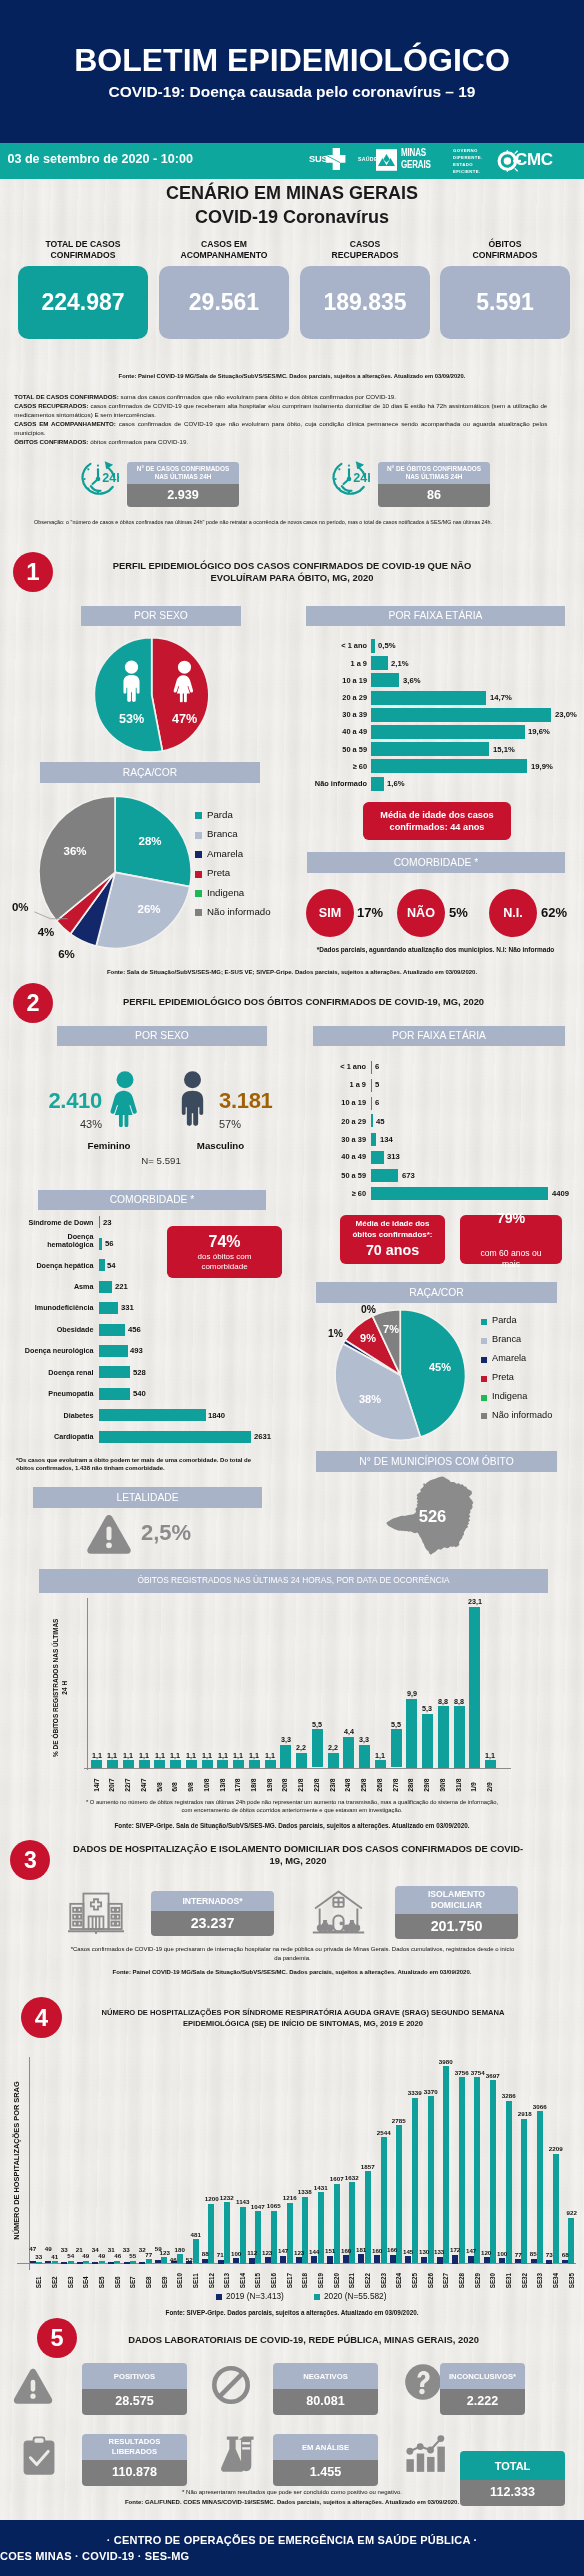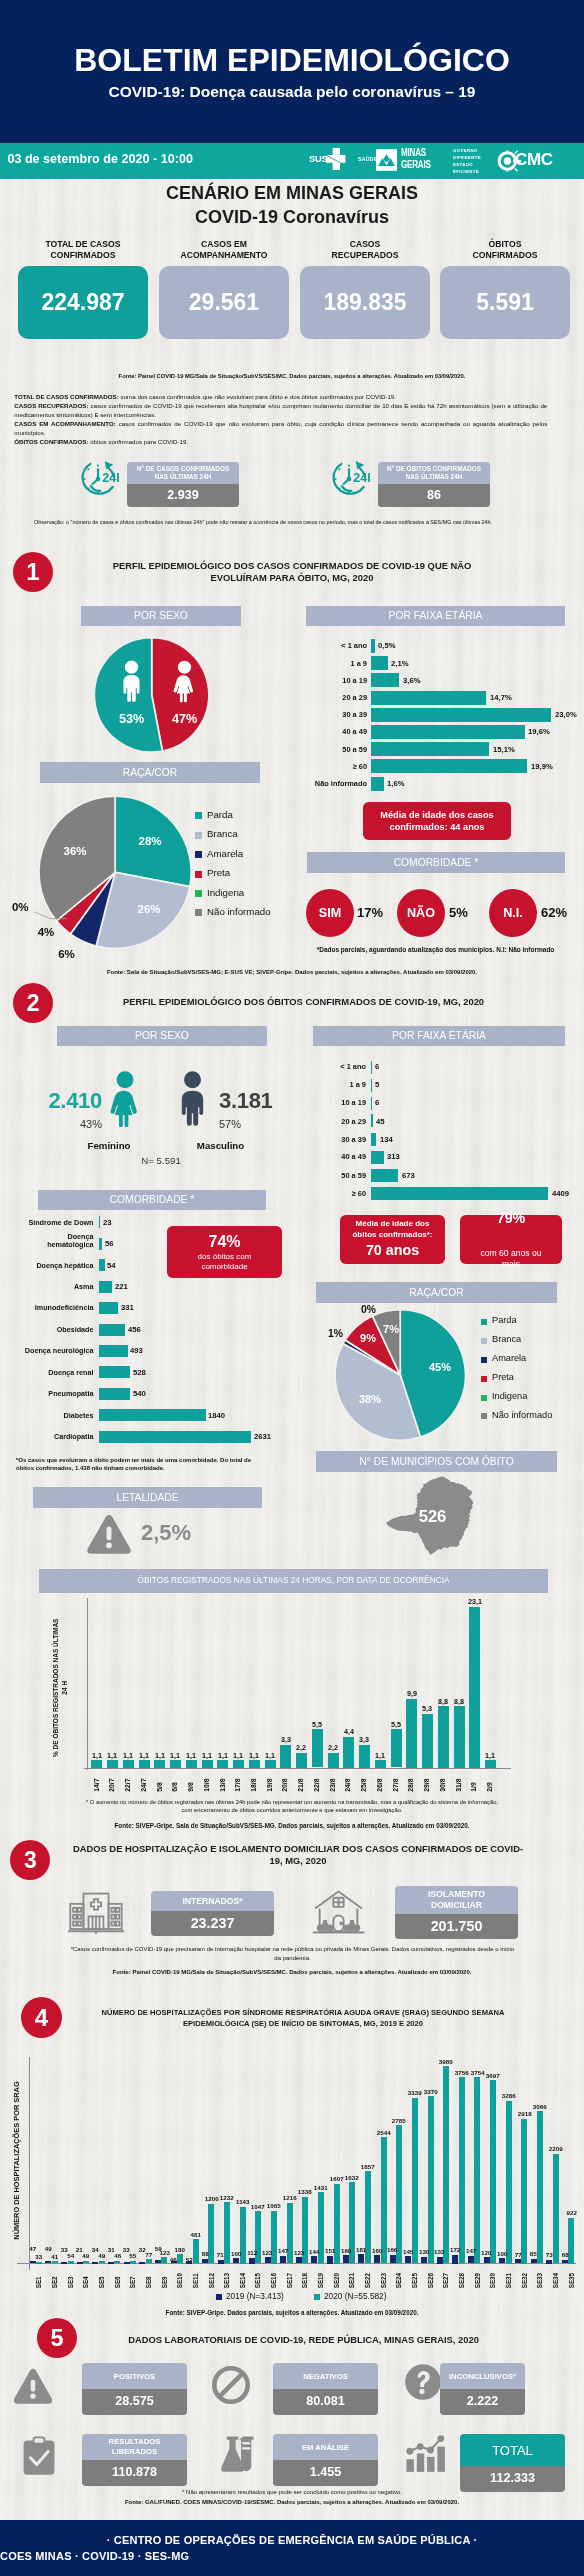--- a/index.html
+++ b/index.html
@@ -272,21 +272,21 @@
   <circle cx="40" cy="16" r="15.5" fill="#0fa09b"></circle>
   <path d="M40 36 c-11 0 -17 4 -19.5 13.5 l-6.8 23.5 c-1.4 4.8 5.6 7.2 7.2 2.5 l4.6 -13.4 l1.7 .6 l-5.8 17.6 l7.6 0 l0 18.5 c0 4.7 7 4.7 7 0 l0 -18.5 l3.1 0 l0 18.5 c0 4.7 7 4.7 7 0 l0 -18.5 l7.6 0 l-5.8 -17.6 l1.7 -.6 l4.6 13.4 c1.6 4.7 8.6 2.3 7.2 -2.5 l-6.8 -23.5 c-2.5 -9.5 -8.5 -13.5 -19.5 -13.5 z" fill="#0fa09b"></path>
 </svg>
 <svg class="lay" style="left:172px;top:1071px;" width="41" height="57" viewBox="0 0 74 104">
   <circle cx="37" cy="16" r="15.5" fill="#3b4a5c"></circle>
   <path d="M37 36 c-12.5 0 -19.5 5.5 -19.5 16.5 l0 24.5 c0 4.2 7 4.2 7 0 l0 -11 l2.2 0 l0 30 c0 5.5 9 5.5 9 0 l0 -19 l2.6 0 l0 19 c0 5.5 9 5.5 9 0 l0 -30 l2.2 0 l0 11 c0 4.2 7 4.2 7 0 l0 -24.5 c0 -11 -7 -16.5 -19.5 -16.5 z" fill="#3b4a5c"></path>
 </svg>
 <div class="lay" style="left:29px;top:1088px;width:73px;text-align:right;font-size:22px;font-weight:bold;color:#18a79b;letter-spacing:-0.3px;">2.410</div>
 <div class="lay" style="left:29px;top:1118px;width:73px;text-align:right;font-size:11px;color:#333;">43%</div>
 <div class="lay" style="left:63px;top:1140px;width:92px;text-align:center;font-size:9.7px;font-weight:bold;color:#111;">Feminino</div>
-<div class="lay" style="left:219px;top:1088px;width:74px;text-align:left;font-size:22px;font-weight:bold;color:#404040;letter-spacing:-0.3px;">3.181</div>
+<div class="lay" style="left:219px;top:1088px;width:74px;text-align:left;font-size:22px;font-weight:bold;color:#a16207;letter-spacing:-0.3px;">3.181</div>
 <div class="lay" style="left:219px;top:1118px;width:52px;text-align:left;font-size:11px;color:#333;">57%</div>
 <div class="lay" style="left:172px;top:1140px;width:97px;text-align:center;font-size:9.7px;font-weight:bold;color:#111;">Masculino</div>
 <div class="lay" style="left:115px;top:1155px;width:92px;text-align:center;font-size:9.7px;color:#333;">N= 5.591</div>
 <div class="lay" style="left:298px;top:1062px;width:68px;text-align:right;font-size:7.4px;font-weight:bold;color:#111;">&lt; 1 ano</div>
 <div class="lay" style="left:371px;top:1061px;width:0.7px;height:13px;background:#0fa09b;"></div>
 <div class="lay" style="left:375px;top:1062px;font-size:7.7px;font-weight:bold;color:#111;">6</div>
 <div class="lay" style="left:298px;top:1080px;width:68px;text-align:right;font-size:7.4px;font-weight:bold;color:#111;">1 a 9</div>
 <div class="lay" style="left:371px;top:1079px;width:0.7px;height:13px;background:#0fa09b;"></div>
 <div class="lay" style="left:375px;top:1080px;font-size:7.7px;font-weight:bold;color:#111;">5</div>
 <div class="lay" style="left:298px;top:1098px;width:68px;text-align:right;font-size:7.4px;font-weight:bold;color:#111;">10 a 19</div>
@@ -849,21 +849,21 @@
   <rect x="22" y="34" width="13" height="32" fill="#8b8b8b"></rect>
   <rect x="40" y="40" width="13" height="26" fill="#8b8b8b"></rect>
   <rect x="58" y="22" width="13" height="44" fill="#8b8b8b"></rect>
   <polyline points="10,30 28,22 46,28 64,8" fill="none" stroke="#8b8b8b" stroke-width="3.6"></polyline>
   <circle cx="10" cy="30" r="6" fill="#8b8b8b"></circle>
       <circle cx="28" cy="22" r="6" fill="#8b8b8b"></circle>
   <circle cx="46" cy="28" r="6" fill="#8b8b8b"></circle>
       <circle cx="64" cy="8" r="6" fill="#8b8b8b"></circle>
 </svg>
 <div class="lay" style="left:460px;top:2434px;width:105px;">
-  <div style="background:#0fa09b;border-radius:4px 4px 0 0;color:#fff;font-size:13px;font-weight:normal;text-align:center;padding:8.6px 0 8px;">TOTAL</div>
+  <div style="background:#0fa09b;border-radius:4px 4px 0 0;color:#fff;font-size:11px;font-weight:bold;text-align:center;padding:8.6px 0 8px;margin-top:17px;">TOTAL</div>
   <div style="background:#7d7d7d;border-radius:0 0 4px 4px;color:#fff;font-size:12.6px;font-weight:bold;text-align:center;padding:5.2px 0 6.9px;">112.333</div>
 </div>
 <div class="lay" style="left:0;top:2489px;width:584px;text-align:center;font-size:6px;color:#111;">* Não apresentaram resultados que pode ser concluído como positivo  ou negativo.</div>
 <div class="lay src" style="left:0;top:2499px;width:584px;font-size:6px;">Fonte: GAL/FUNED. COES MINAS/COVID-19/SESMC.  Dados parciais,  sujeitos  a alterações. Atualizado  em 03/09/2020.</div>
 <div class="lay" style="left:0;top:2520px;width:584px;height:56px;background:#06225c;">
   <div style="text-align:center;color:#fff;font-size:11px;font-weight:bold;padding-top:14.3px;letter-spacing:0.2px;">· CENTRO DE OPERAÇÕES DE EMERGÊNCIA EM SAÚDE PÚBLICA ·</div>
   <div style="text-align:left;color:#fff;font-size:11px;font-weight:bold;padding-top:3.4px;letter-spacing:0.2px;">COES MINAS · COVID-19 · SES-MG</div>
 </div>
 </div>
 

